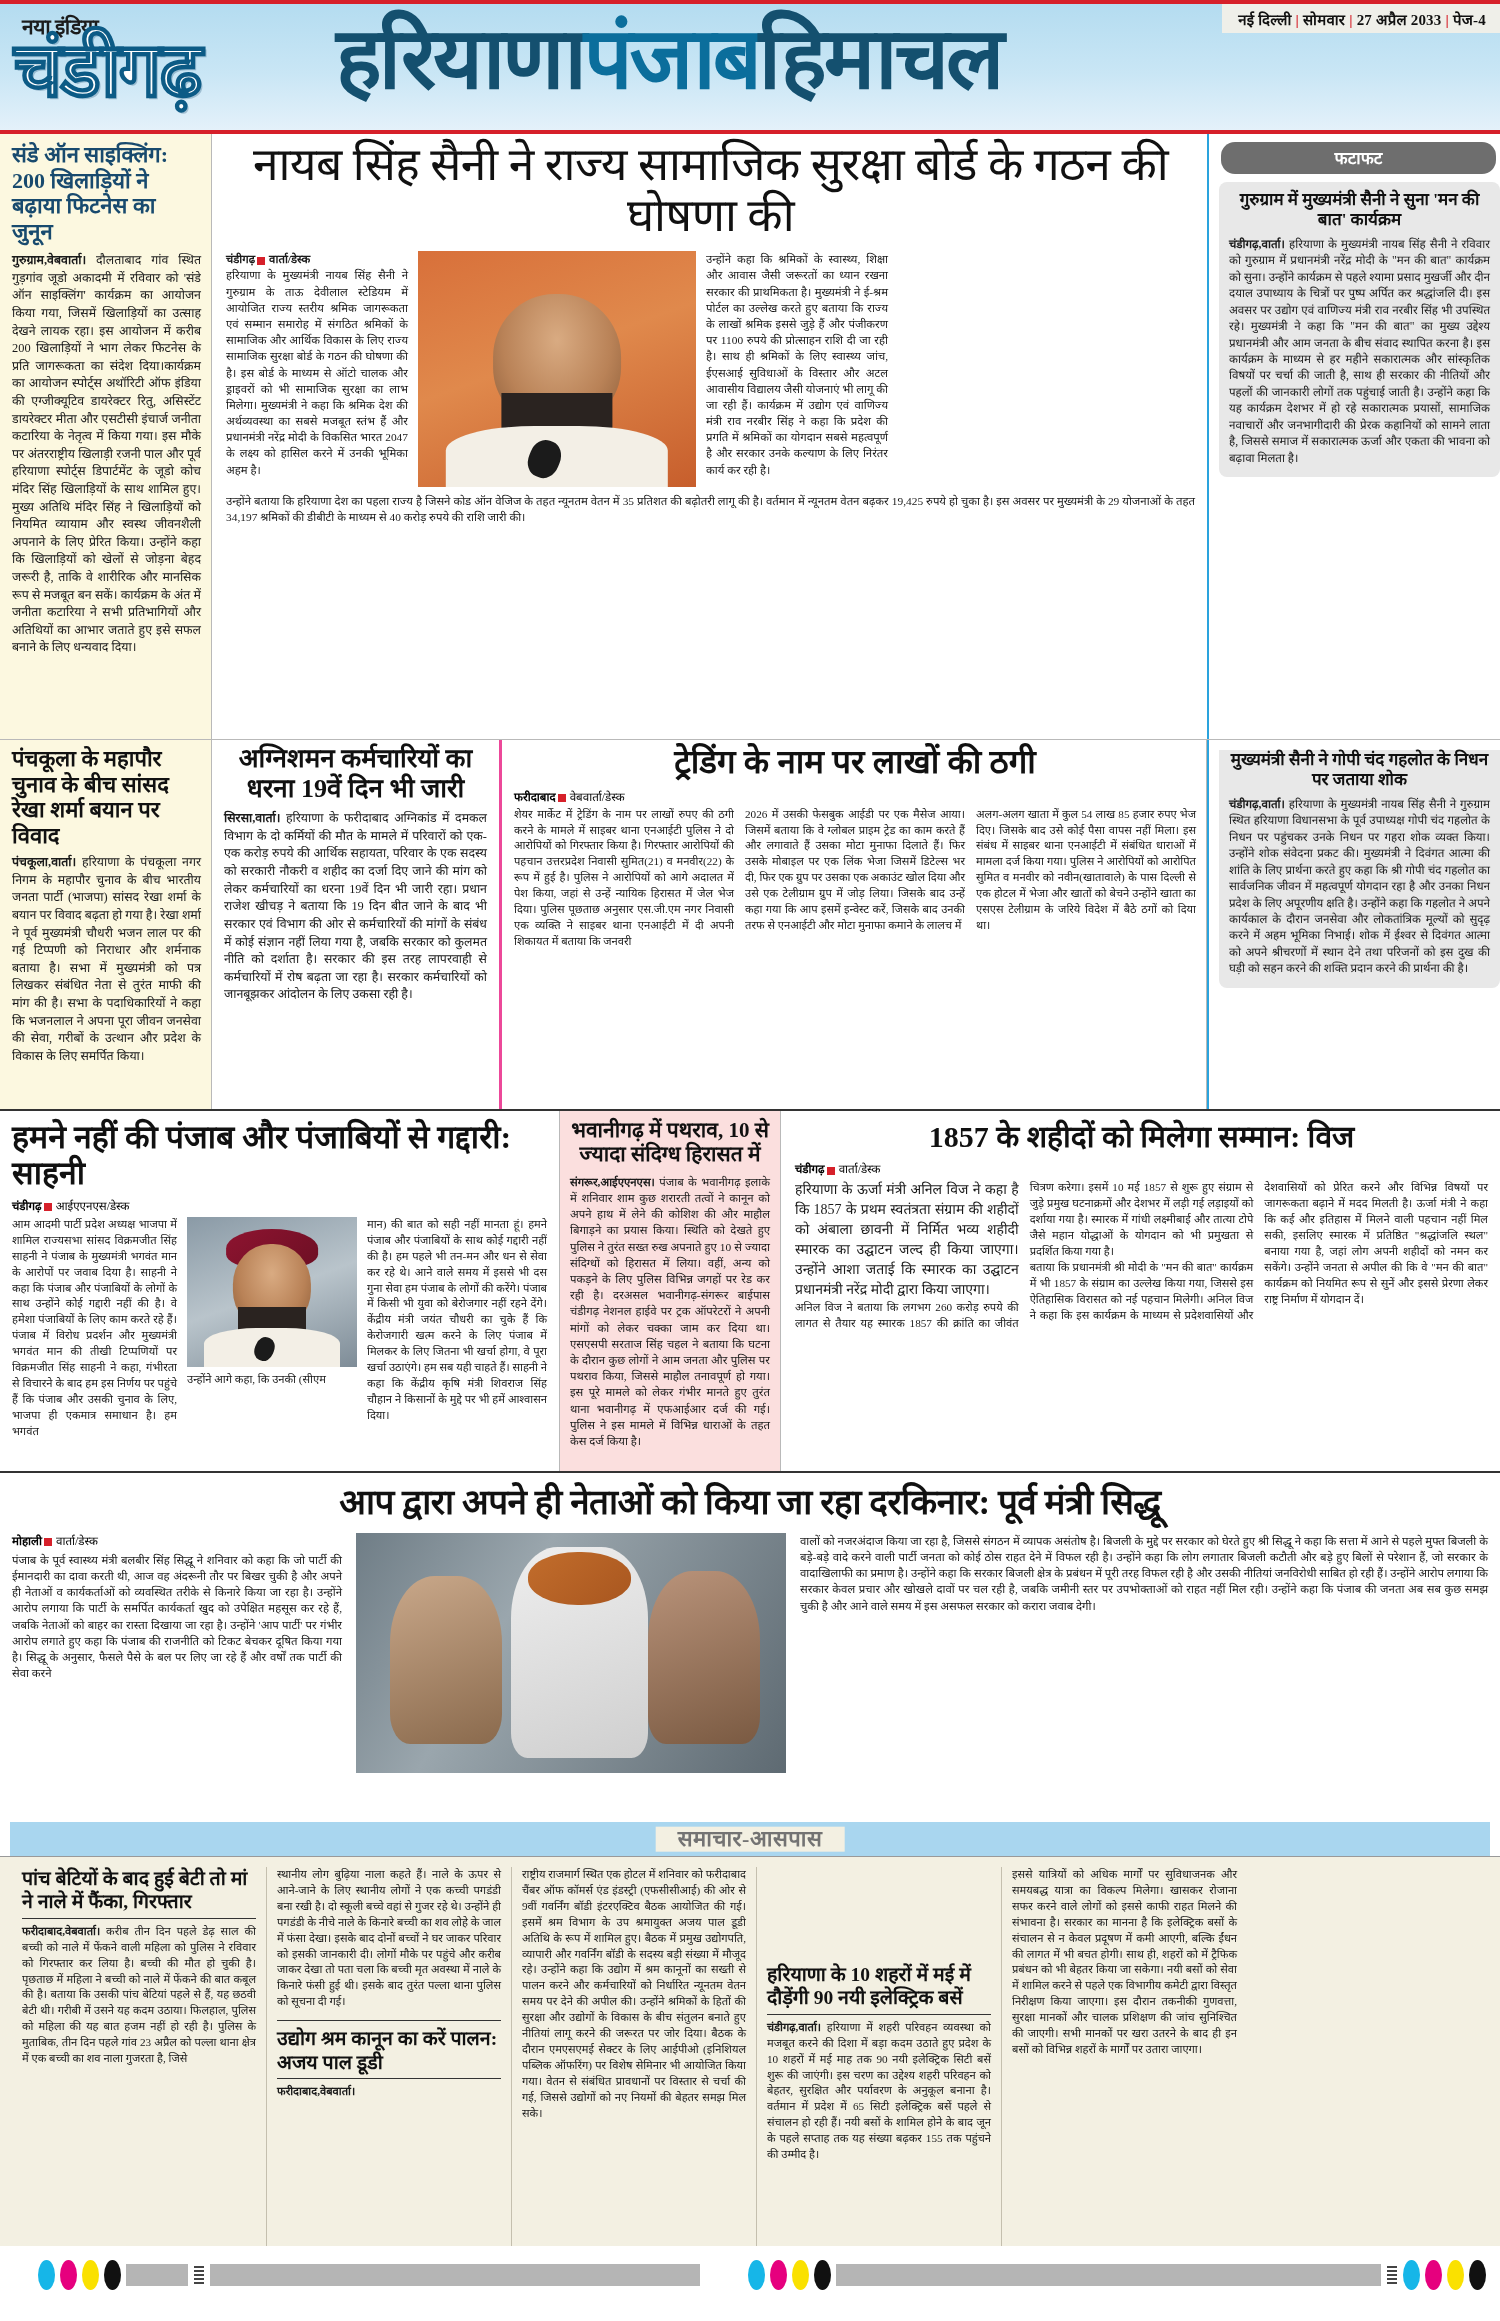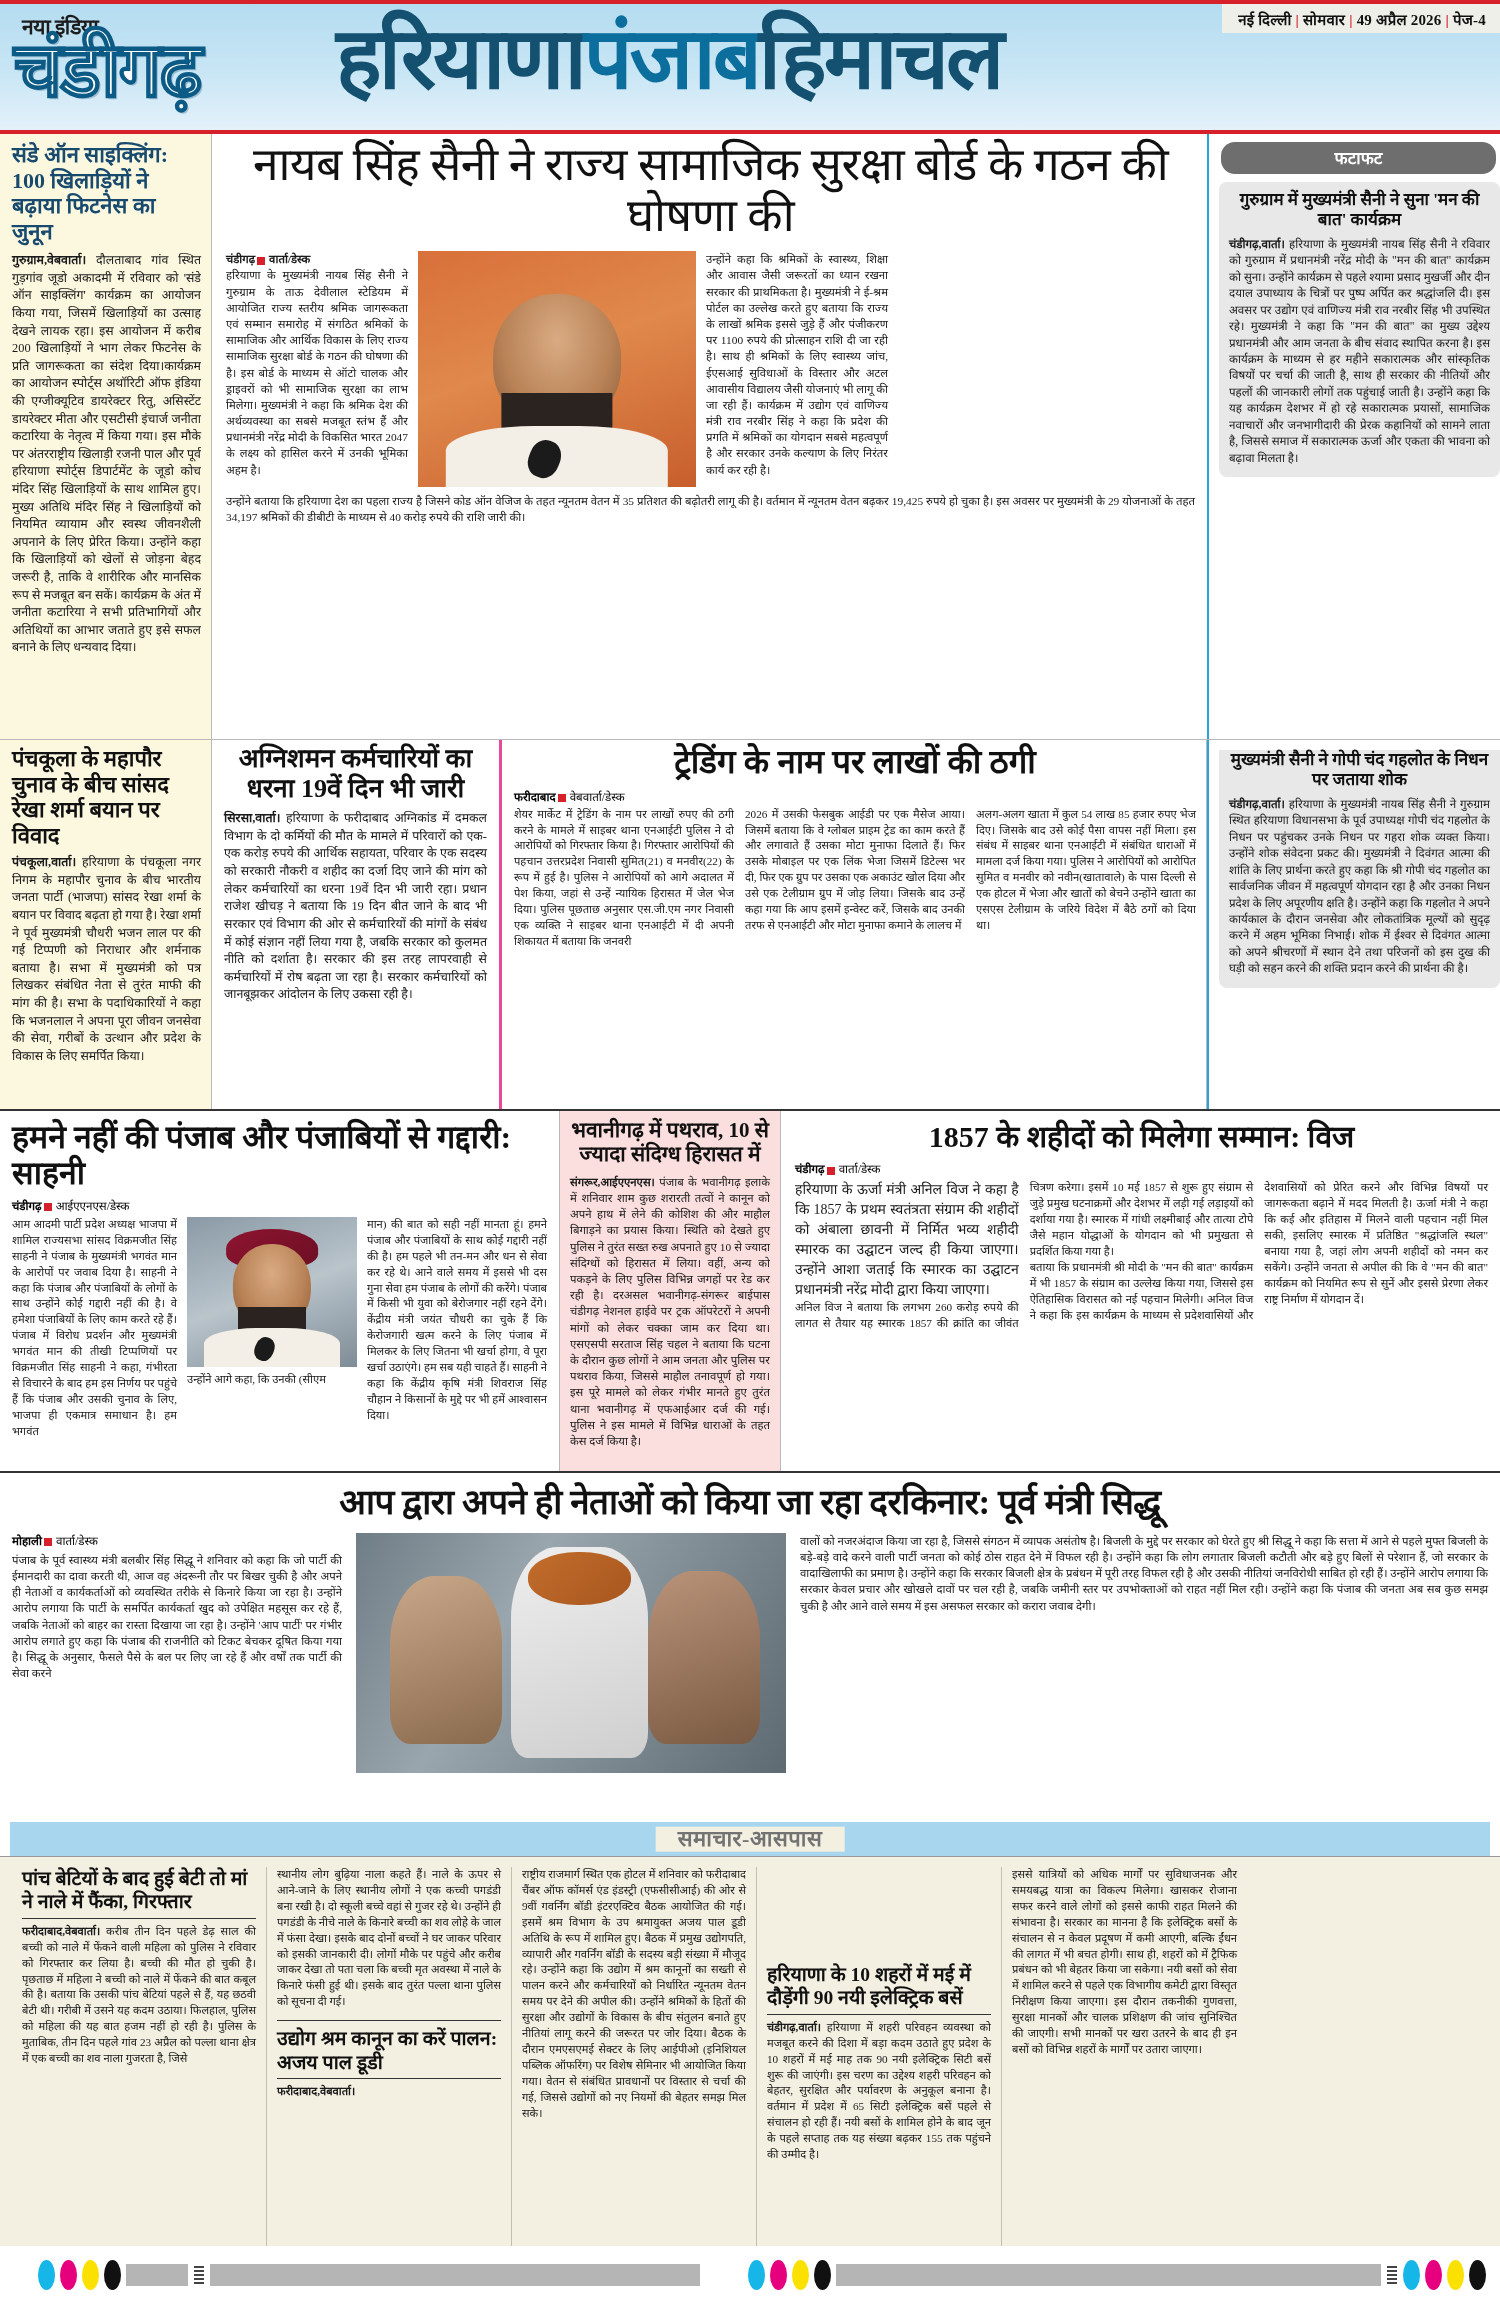--- a/index.html
+++ b/index.html
@@ -166,29 +166,29 @@
 
 <div class="page">
 
   <div class="masthead">
     <div class="mh-brand">नया इंडिया</div>
     <div class="mh-city">चंडीगढ़</div>
     <div class="mh-main">
       <span class="st">हरियाणा</span><span>पंजाब</span><span class="st">हिमाचल</span>
     </div>
     <div class="mh-datebar">
-      <span>नई दिल्ली</span><i>|</i><span>सोमवार</span><i>|</i><span>49 अप्रैल 2026</span><i>|</i><span>पेज-4</span>
+      <span>नई दिल्ली</span><i>|</i><span>सोमवार</span><i>|</i><span>27 अप्रैल 2033</span><i>|</i><span>पेज-4</span>
     </div>
   </div>
   <div class="mh-rule"></div>
 
   <div class="topband">
 
     <div class="tb-left">
-      <h2 class="hl">संडे ऑन साइक्लिंग: 100 खिलाड़ियों ने बढ़ाया फिटनेस का जुनून</h2>
+      <h2 class="hl">संडे ऑन साइक्लिंग: 200 खिलाड़ियों ने बढ़ाया फिटनेस का जुनून</h2>
       <p class="body-txt"><b class="dateline">गुरुग्राम,वेबवार्ता।</b> <span>दौलताबाद गांव स्थित गुड़गांव जूडो अकादमी में रविवार को 'संडे ऑन साइक्लिंग' कार्यक्रम का आयोजन किया गया, जिसमें खिलाड़ियों का उत्साह देखने लायक रहा। इस आयोजन में करीब 200 खिलाड़ियों ने भाग लेकर फिटनेस के प्रति जागरूकता का संदेश दिया।कार्यक्रम का आयोजन स्पोर्ट्स अथॉरिटी ऑफ इंडिया की एग्जीक्यूटिव डायरेक्टर रितु, असिस्टेंट डायरेक्टर मीता और एसटीसी इंचार्ज जनीता कटारिया के नेतृत्व में किया गया। इस मौके पर अंतरराष्ट्रीय खिलाड़ी रजनी पाल और पूर्व हरियाणा स्पोर्ट्स डिपार्टमेंट के जूडो कोच मंदिर सिंह खिलाड़ियों के साथ शामिल हुए। मुख्य अतिथि मंदिर सिंह ने खिलाड़ियों को नियमित व्यायाम और स्वस्थ जीवनशैली अपनाने के लिए प्रेरित किया। उन्होंने कहा कि खिलाड़ियों को खेलों से जोड़ना बेहद जरूरी है, ताकि वे शारीरिक और मानसिक रूप से मजबूत बन सकें। कार्यक्रम के अंत में जनीता कटारिया ने सभी प्रतिभागियों और अतिथियों का आभार जताते हुए इसे सफल बनाने के लिए धन्यवाद दिया।</span></p>
     </div>
 
     <div class="tb-mid">
       <h1 class="lead-hl hl">नायब सिंह सैनी ने राज्य सामाजिक सुरक्षा बोर्ड के गठन की घोषणा की</h1>
       <div class="lead-grid">
         <div class="lead-c">
           <p class="body-txt" style="font-size:11.4px"><b class="dateline">चंडीगढ़</b><span class="sq"></span><b>वार्ता/डेस्क</b><br><span>हरियाणा के मुख्यमंत्री नायब सिंह सैनी ने गुरुग्राम के ताऊ देवीलाल स्टेडियम में आयोजित राज्य स्तरीय श्रमिक जागरूकता एवं सम्मान समारोह में संगठित श्रमिकों के सामाजिक और आर्थिक विकास के लिए राज्य सामाजिक सुरक्षा बोर्ड के गठन की घोषणा की है। इस बोर्ड के माध्यम से ऑटो चालक और ड्राइवरों को भी सामाजिक सुरक्षा का लाभ मिलेगा। मुख्यमंत्री ने कहा कि श्रमिक देश की अर्थव्यवस्था का सबसे मजबूत स्तंभ हैं और प्रधानमंत्री नरेंद्र मोदी के विकसित भारत 2047 के लक्ष्य को हासिल करने में उनकी भूमिका अहम है।</span></p>
         </div>
         <div class="lead-photo photo">

